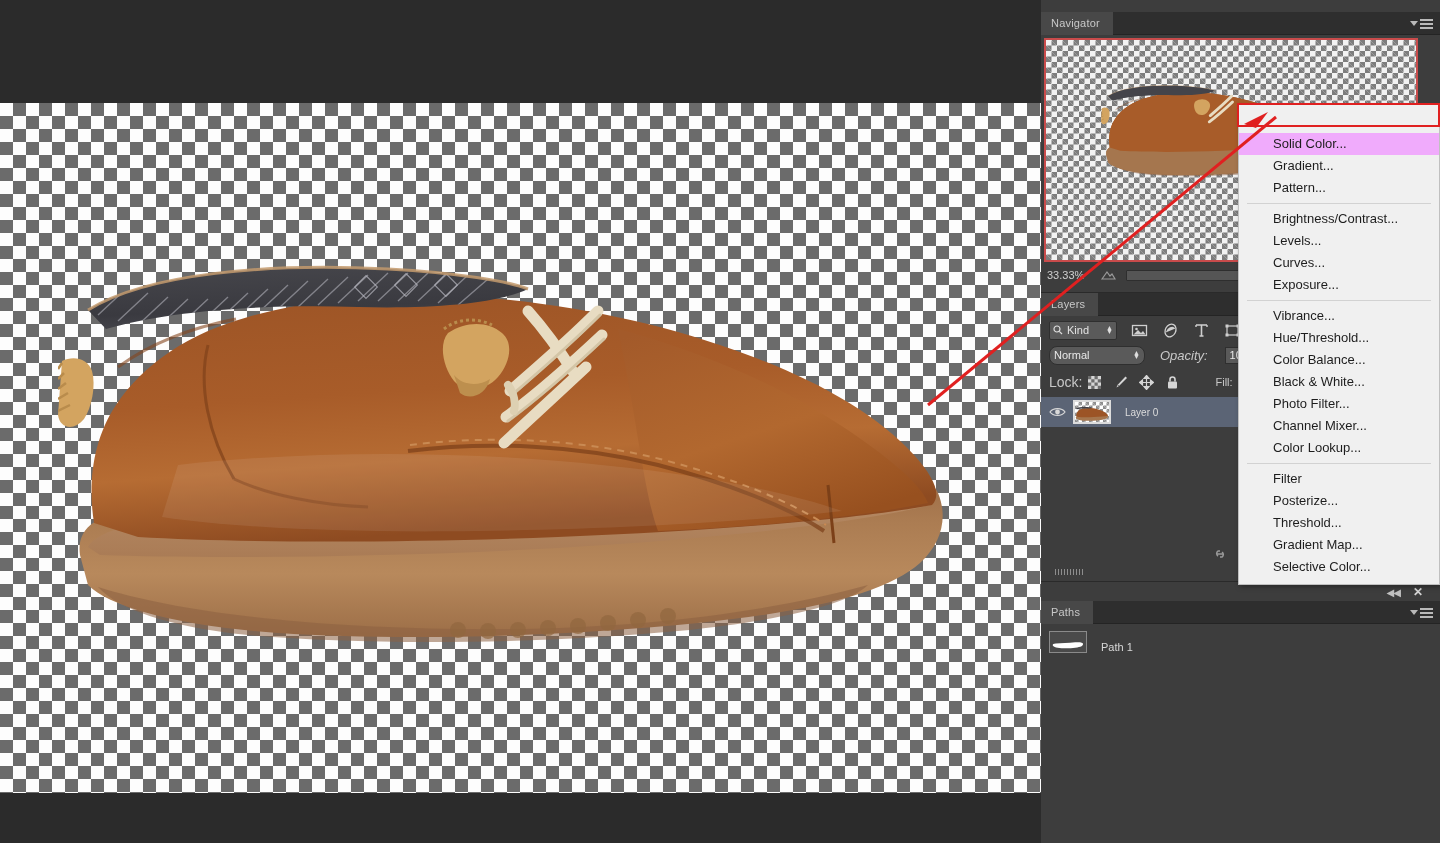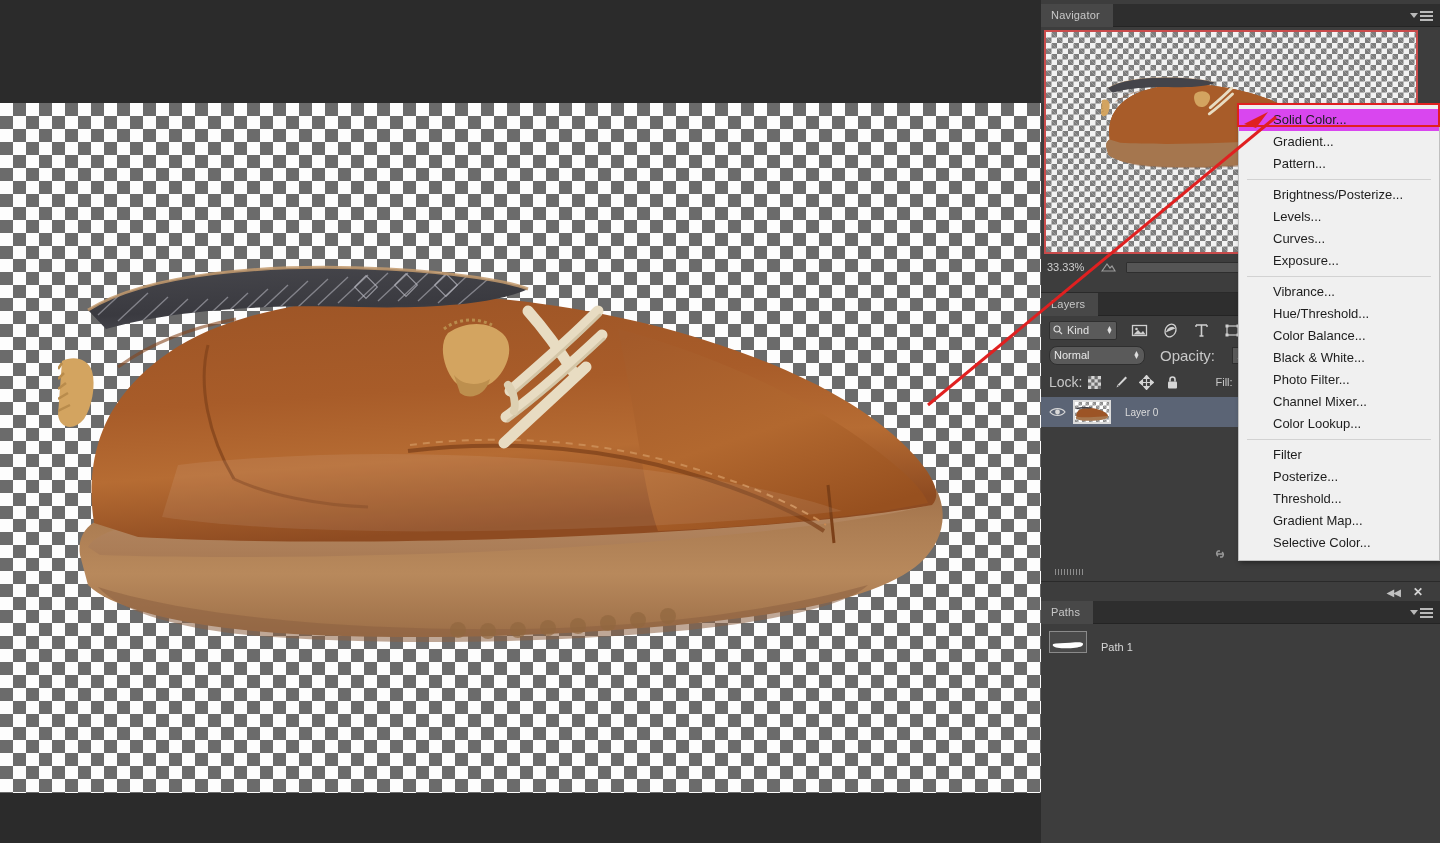--- a/index.html
+++ b/index.html
@@ -31,21 +31,21 @@
   }
 
   
   #right-dock{
     position:absolute; left:1041px; top:0; width:399px; height:843px;
     background:#3d3d3d;
   }
 
   
   #navigator-panel{
-    position:absolute; left:0; top:4px; width:399px; height:293px;
+    position:absolute; left:0; top:12px; width:399px; height:293px;
     background:#3d3d3d;
   }
   .panel-tabbar{
     position:relative; height:23px; background:#2e2e2e;
     border-bottom:1px solid #242424;
   }
   .panel-tab{
     display:inline-block; height:23px; line-height:23px;
     padding:0 13px 0 10px; background:#484848; color:#c8c8c8;
     font-size:11px; letter-spacing:.2px;
@@ -121,21 +121,21 @@
     position:absolute; left:0; top:50px; width:399px; height:24px;
     display:flex; align-items:center; padding-left:8px;
   }
   .blend-select{
     width:96px; height:19px; background:#5a5a5a; border:1px solid #2f2f2f;
     border-radius:8px; color:#e8e8e8; font-size:11px;
     display:flex; align-items:center; padding:0 4px;
   }
   .blend-select .txt{flex:1;}
   .blend-select .updown{ display:flex; flex-direction:column; line-height:4px; font-size:7px; color:#ddd;}
-  .opacity-label{ color:#c8c8c8; font-size:15px; margin-left:15px; }
+  .opacity-label{ color:#c8c8c8; font-size:13px; margin-left:15px;font-style:italic; }
   .num-field{
     margin-left:17px; width:38px; height:17px; background:#5a5a5a;
     border:1px solid #2f2f2f; color:#e8e8e8; font-size:11px;
     display:flex; align-items:center; justify-content:center;
   }
 
   #layers-lock-row{
     position:absolute; left:0; top:77px; width:399px; height:24px;
     display:flex; align-items:center; padding-left:8px;
   }
@@ -196,21 +196,21 @@
   #context-menu{
     position:absolute; left:1238px; top:104px; width:202px;
     background:#f0f0f0; border:1px solid #c0c0c0;
     box-shadow:2px 2px 5px rgba(0,0,0,.35);
     padding:4px 0 6px 0; z-index:40;
   }
   .menu-item{
     height:22px; line-height:22px; padding-left:34px;
     color:#1d1d1d; font-size:13px; white-space:nowrap;
   }
-  .menu-item.selected{ background:#d946ef; }
+  .menu-item.selected{ background:#f0abfc;margin-top:24px; }
   .menu-sep{ height:1px; background:#d2d2d2; margin:4px 8px; }
   #sel-highlight-box{
     position:absolute; left:1237px; top:103px; width:203px; height:24px;
     border:2px solid #e02020; z-index:50; pointer-events:none;
   }
 
   
   #red-arrow{
     position:absolute; left:0; top:0; width:1440px; height:843px;
     pointer-events:none; z-index:45;
@@ -590,21 +590,21 @@
       </div>
     </div>
   </section>
 </div>
 
 <div id="context-menu">
   <div class="menu-item selected">Solid Color...</div>
   <div class="menu-item">Gradient...</div>
   <div class="menu-item">Pattern...</div>
   <div class="menu-sep"></div>
-  <div class="menu-item">Brightness/Posterize...</div>
+  <div class="menu-item">Brightness/Contrast...</div>
   <div class="menu-item">Levels...</div>
   <div class="menu-item">Curves...</div>
   <div class="menu-item">Exposure...</div>
   <div class="menu-sep"></div>
   <div class="menu-item">Vibrance...</div>
   <div class="menu-item">Hue/Threshold...</div>
   <div class="menu-item">Color Balance...</div>
   <div class="menu-item">Black &amp; White...</div>
   <div class="menu-item">Photo Filter...</div>
   <div class="menu-item">Channel Mixer...</div>

